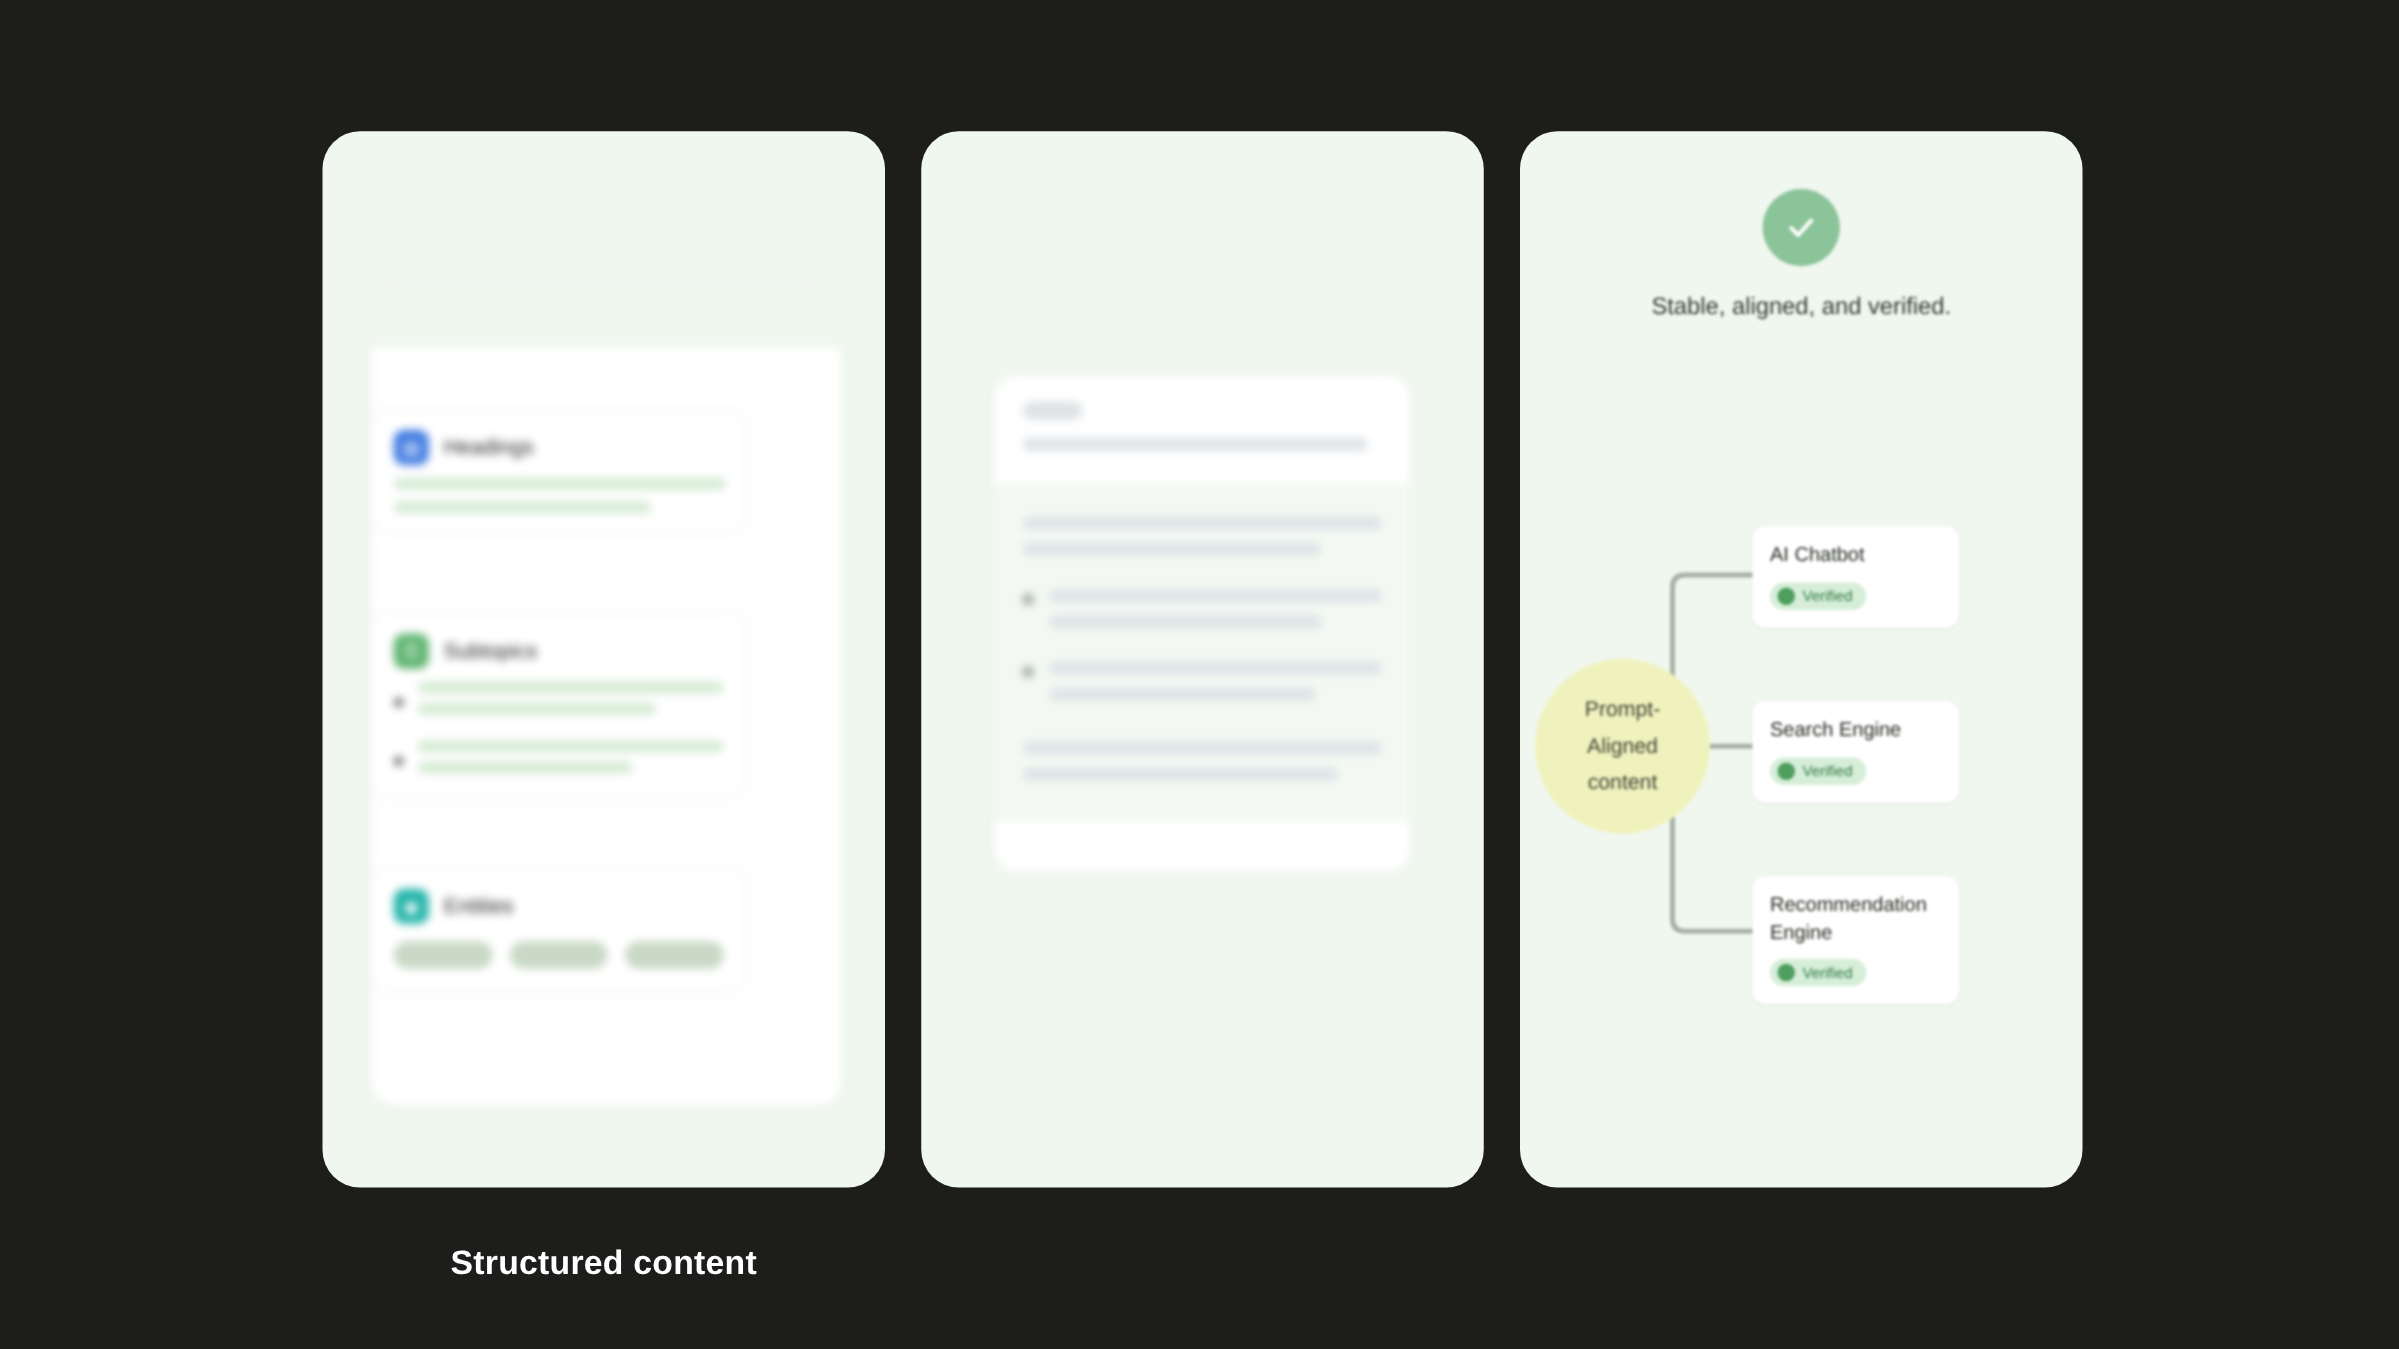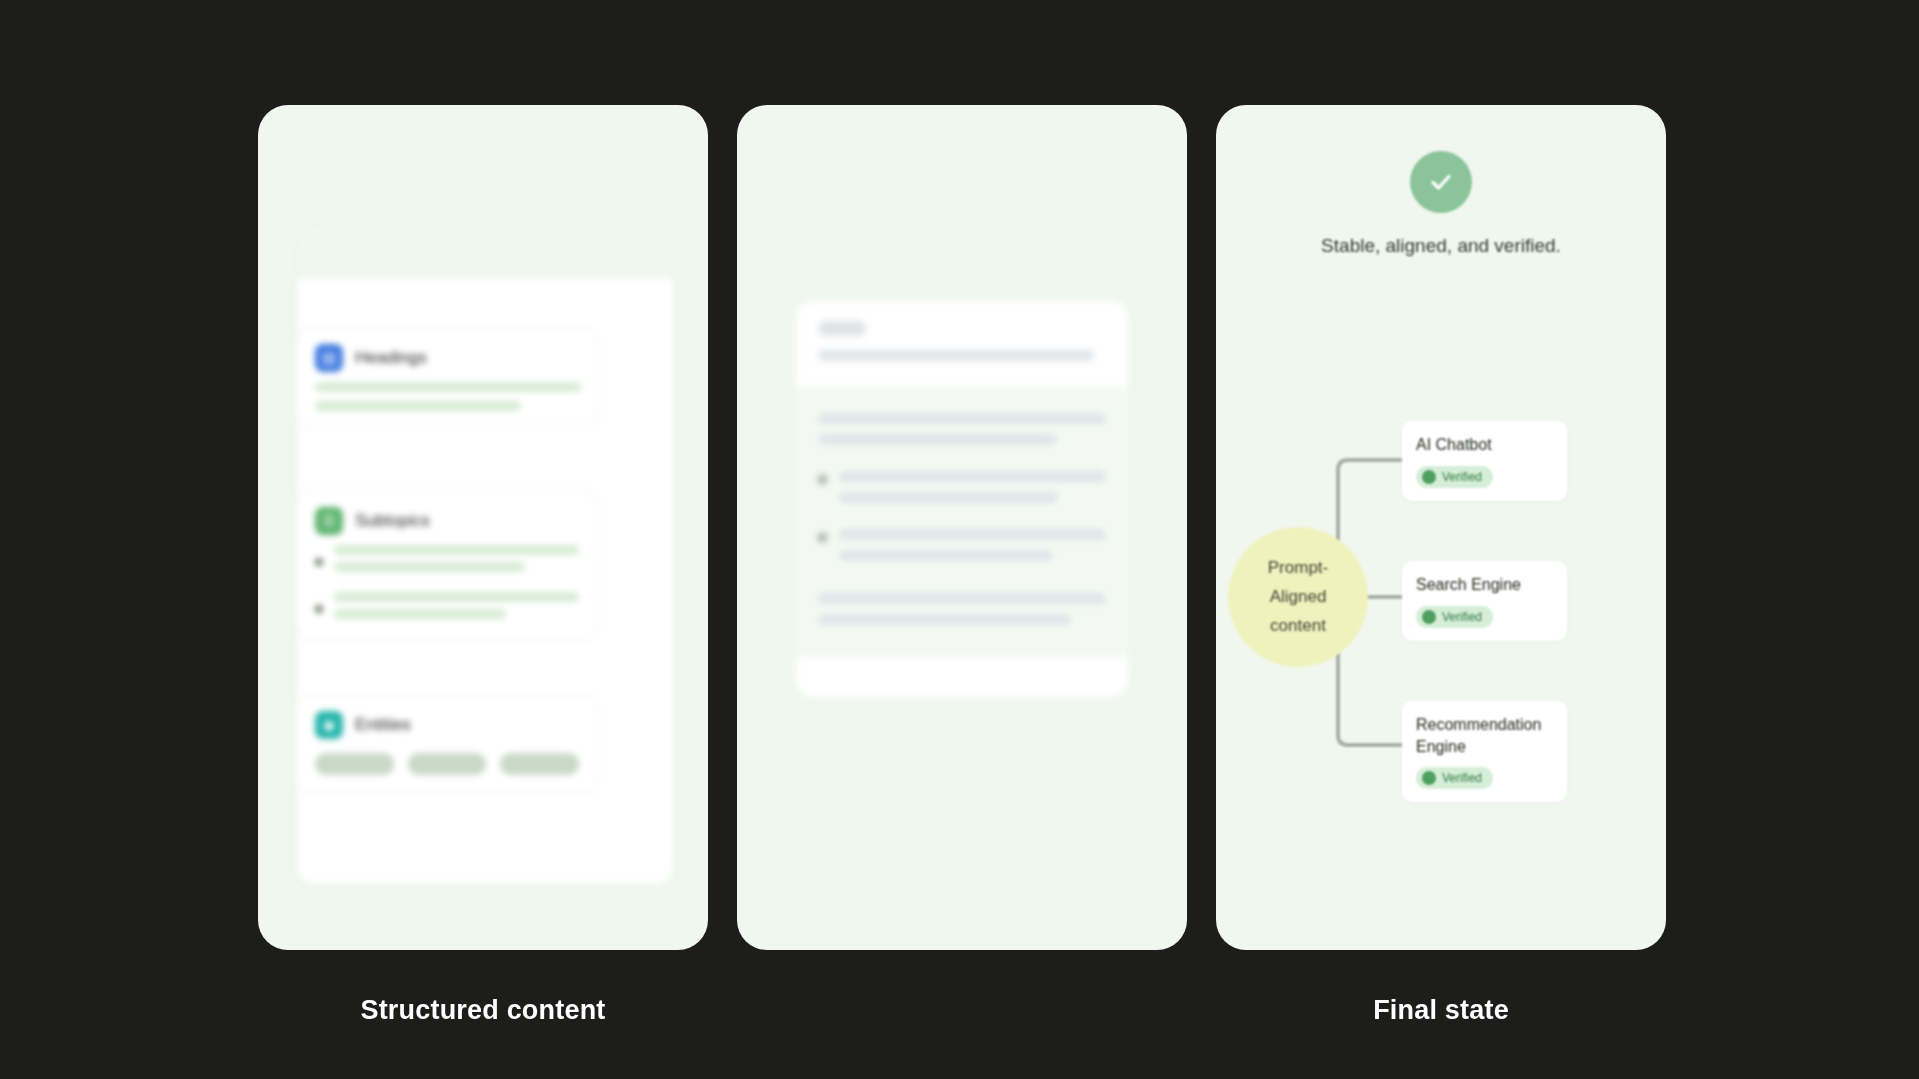--- a/index.html
+++ b/index.html
@@ -354,15 +354,14 @@
             </span>
           </div>
         </div>
 
       </div>
     </div>
 
   </div>
 
   <div class="caption cap-1">Structured content</div>
-  <div class="caption cap-3">Final state</div>
 
 </div>
 
 </body></html>

